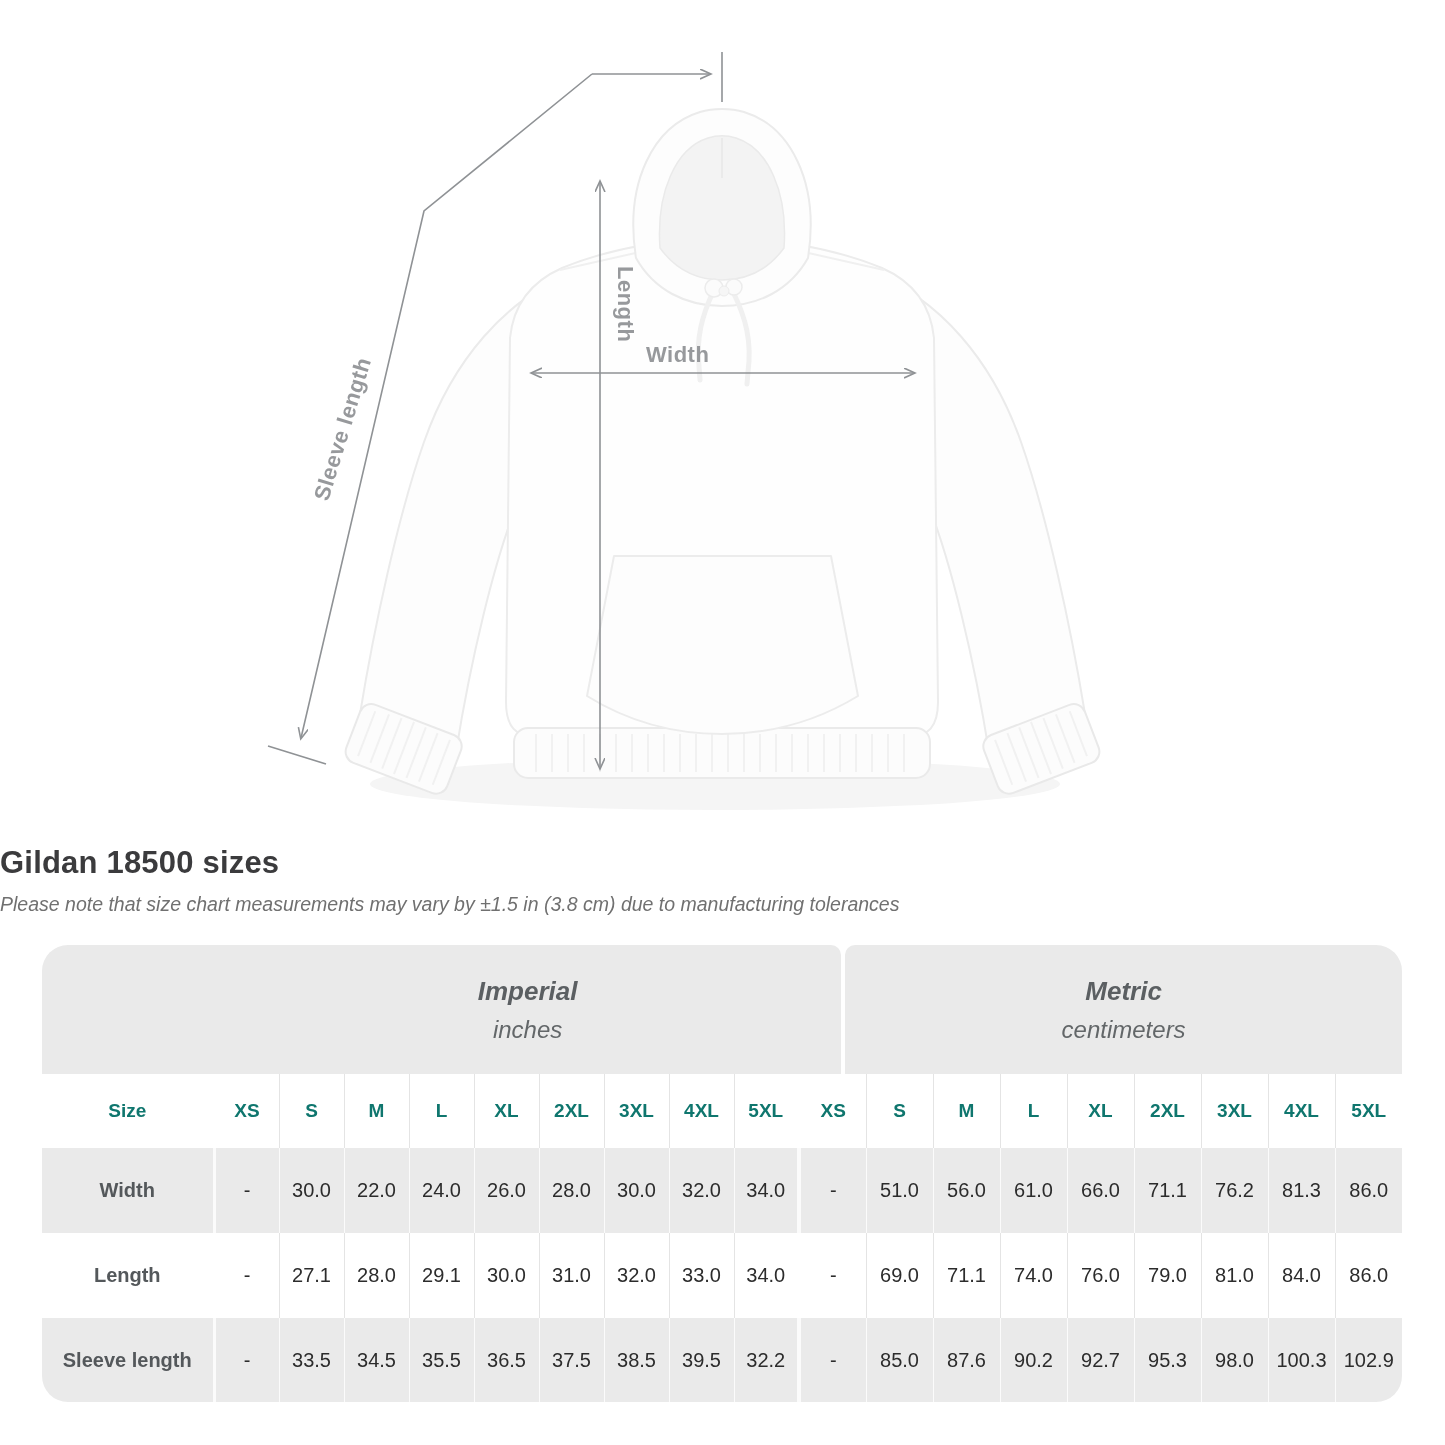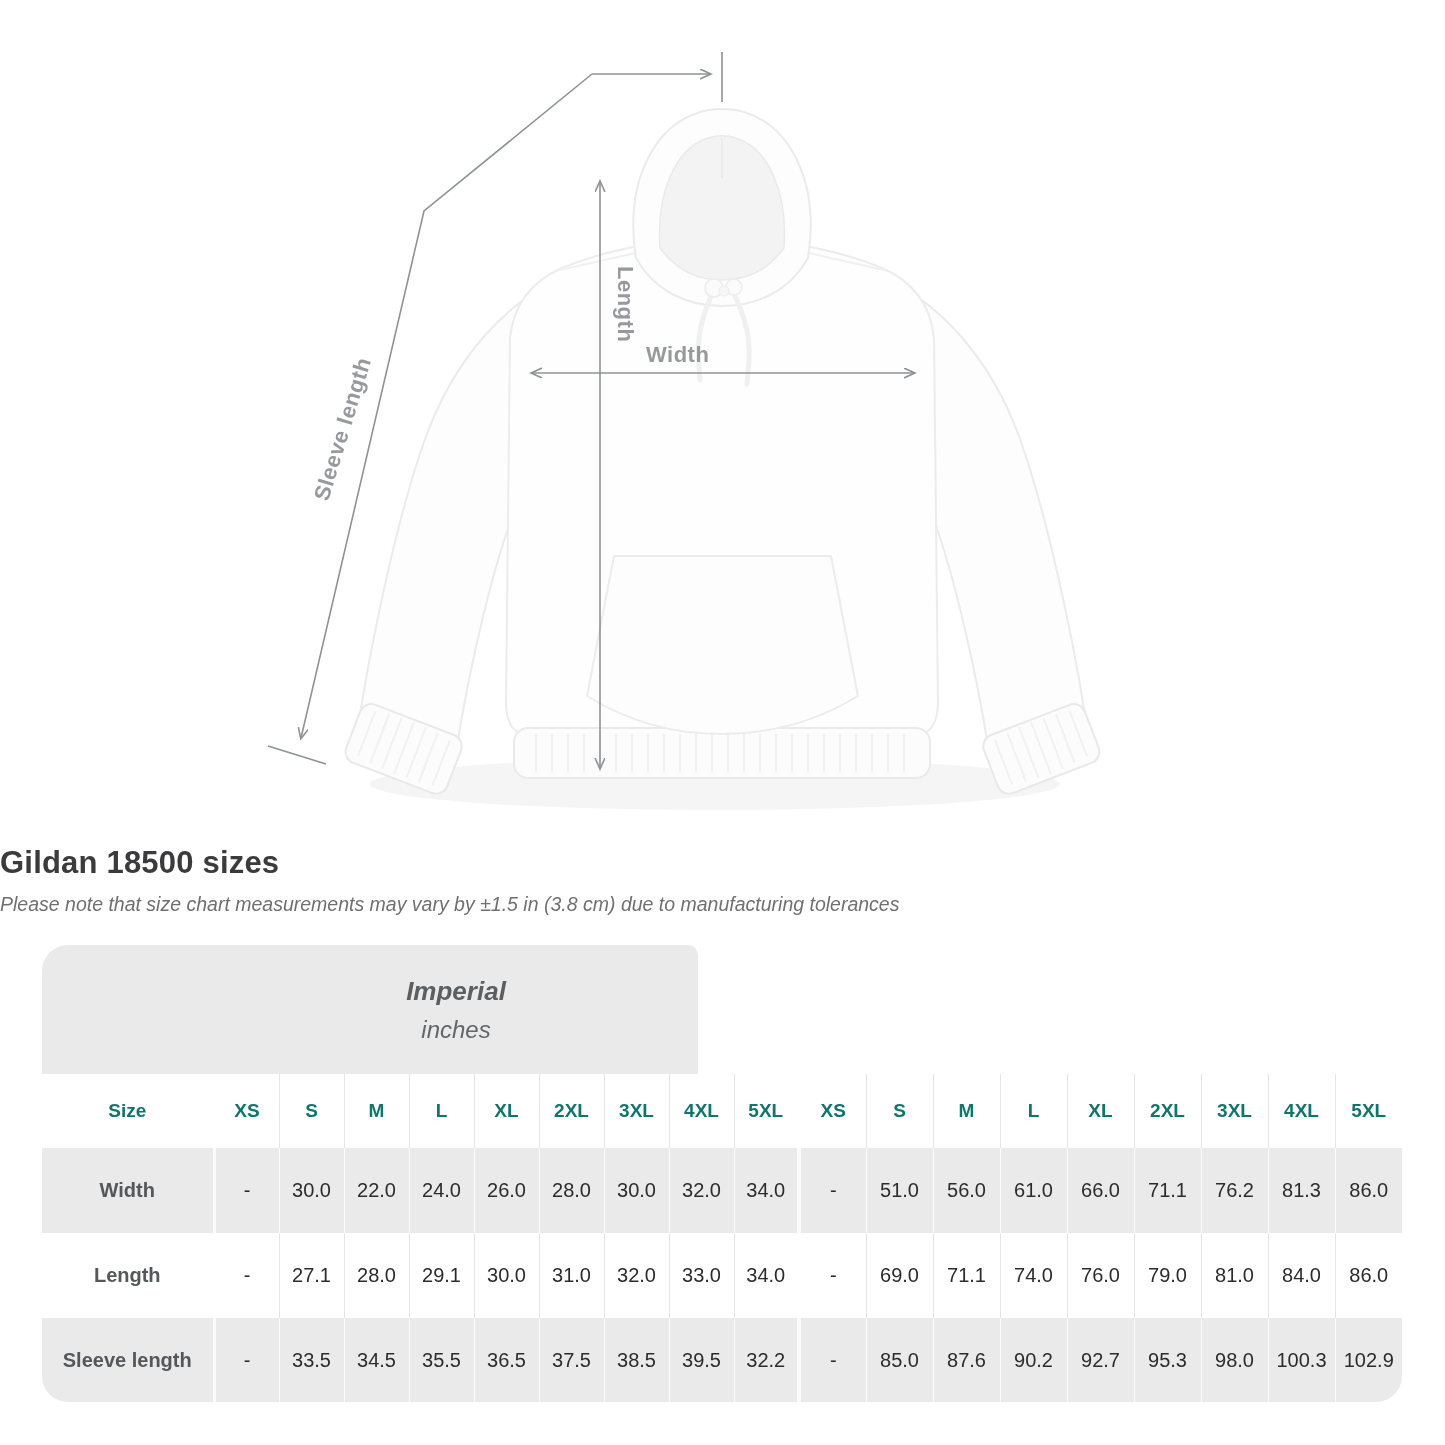--- a/index.html
+++ b/index.html
@@ -14,21 +14,21 @@
   .page-title{position:absolute;left:0;top:845px;width:100%;text-align:left;
     font-size:31px;font-weight:bold;color:#3b3b3d;letter-spacing:.2px;}
   .page-subtitle{position:absolute;left:0;top:893px;width:100%;text-align:left;
     font-size:19.5px;font-style:italic;color:#707070;}
 
   
   .size-table{position:absolute;left:42px;top:945px;width:1360px;height:457px;
     border-radius:26px;overflow:hidden;}
   .band-row{display:flex;height:129px;}
   .band{background:#eaeaea;height:129px;display:flex;flex-direction:column;justify-content:center;align-items:center;}
-  .band.seg-imperial{width:656px;margin-right:4px;border-radius:0 10px 0 0;padding-left:172px;box-sizing:border-box;}
+  .band.seg-imperial{width:849px;margin-right:4px;border-radius:0 10px 0 0;padding-left:172px;box-sizing:border-box;}
   .band.seg-metric{width:601px;border-radius:10px 0 0 0;}
   .sec-title{font-size:26px;font-weight:bold;font-style:italic;color:#5b5f62;}
   .sec-unit{font-size:24px;font-style:italic;color:#636769;margin-top:9px;}
 
   table.grid{border-collapse:collapse;table-layout:fixed;width:1360px;}
   table.grid td{text-align:center;vertical-align:middle;padding:0;
     border-left:1px solid #e4e4e4;font-size:20px;color:#2c2c2c;}
   table.grid td:first-child{border-left:none;}
   table.grid tr.alt{background:#eaeaea;}
   table.grid tr.alt td{border-left-color:rgba(255,255,255,.8);}
@@ -103,20 +103,24 @@
 
   <div class="page-title">Gildan 18500 sizes</div>
   <div class="page-subtitle">Please note that size chart measurements may vary by ±1.5 in (3.8 cm) due to manufacturing tolerances</div>
 
   <div class="size-table">
 
     <div class="band-row">
       <div class="band seg-imperial">
         <div class="sec-title">Imperial</div>
         <div class="sec-unit">inches</div>
+      </div>
+      <div class="band seg-metric">
+        <div class="sec-title">Metric</div>
+        <div class="sec-unit">centimeters</div>
       </div>
     </div>
 
     <table class="grid">
       <colgroup>
         <col style="width:172px">
         <col style="width:65px">
           <col style="width:65px">
           <col style="width:65px">
           <col style="width:65px">

